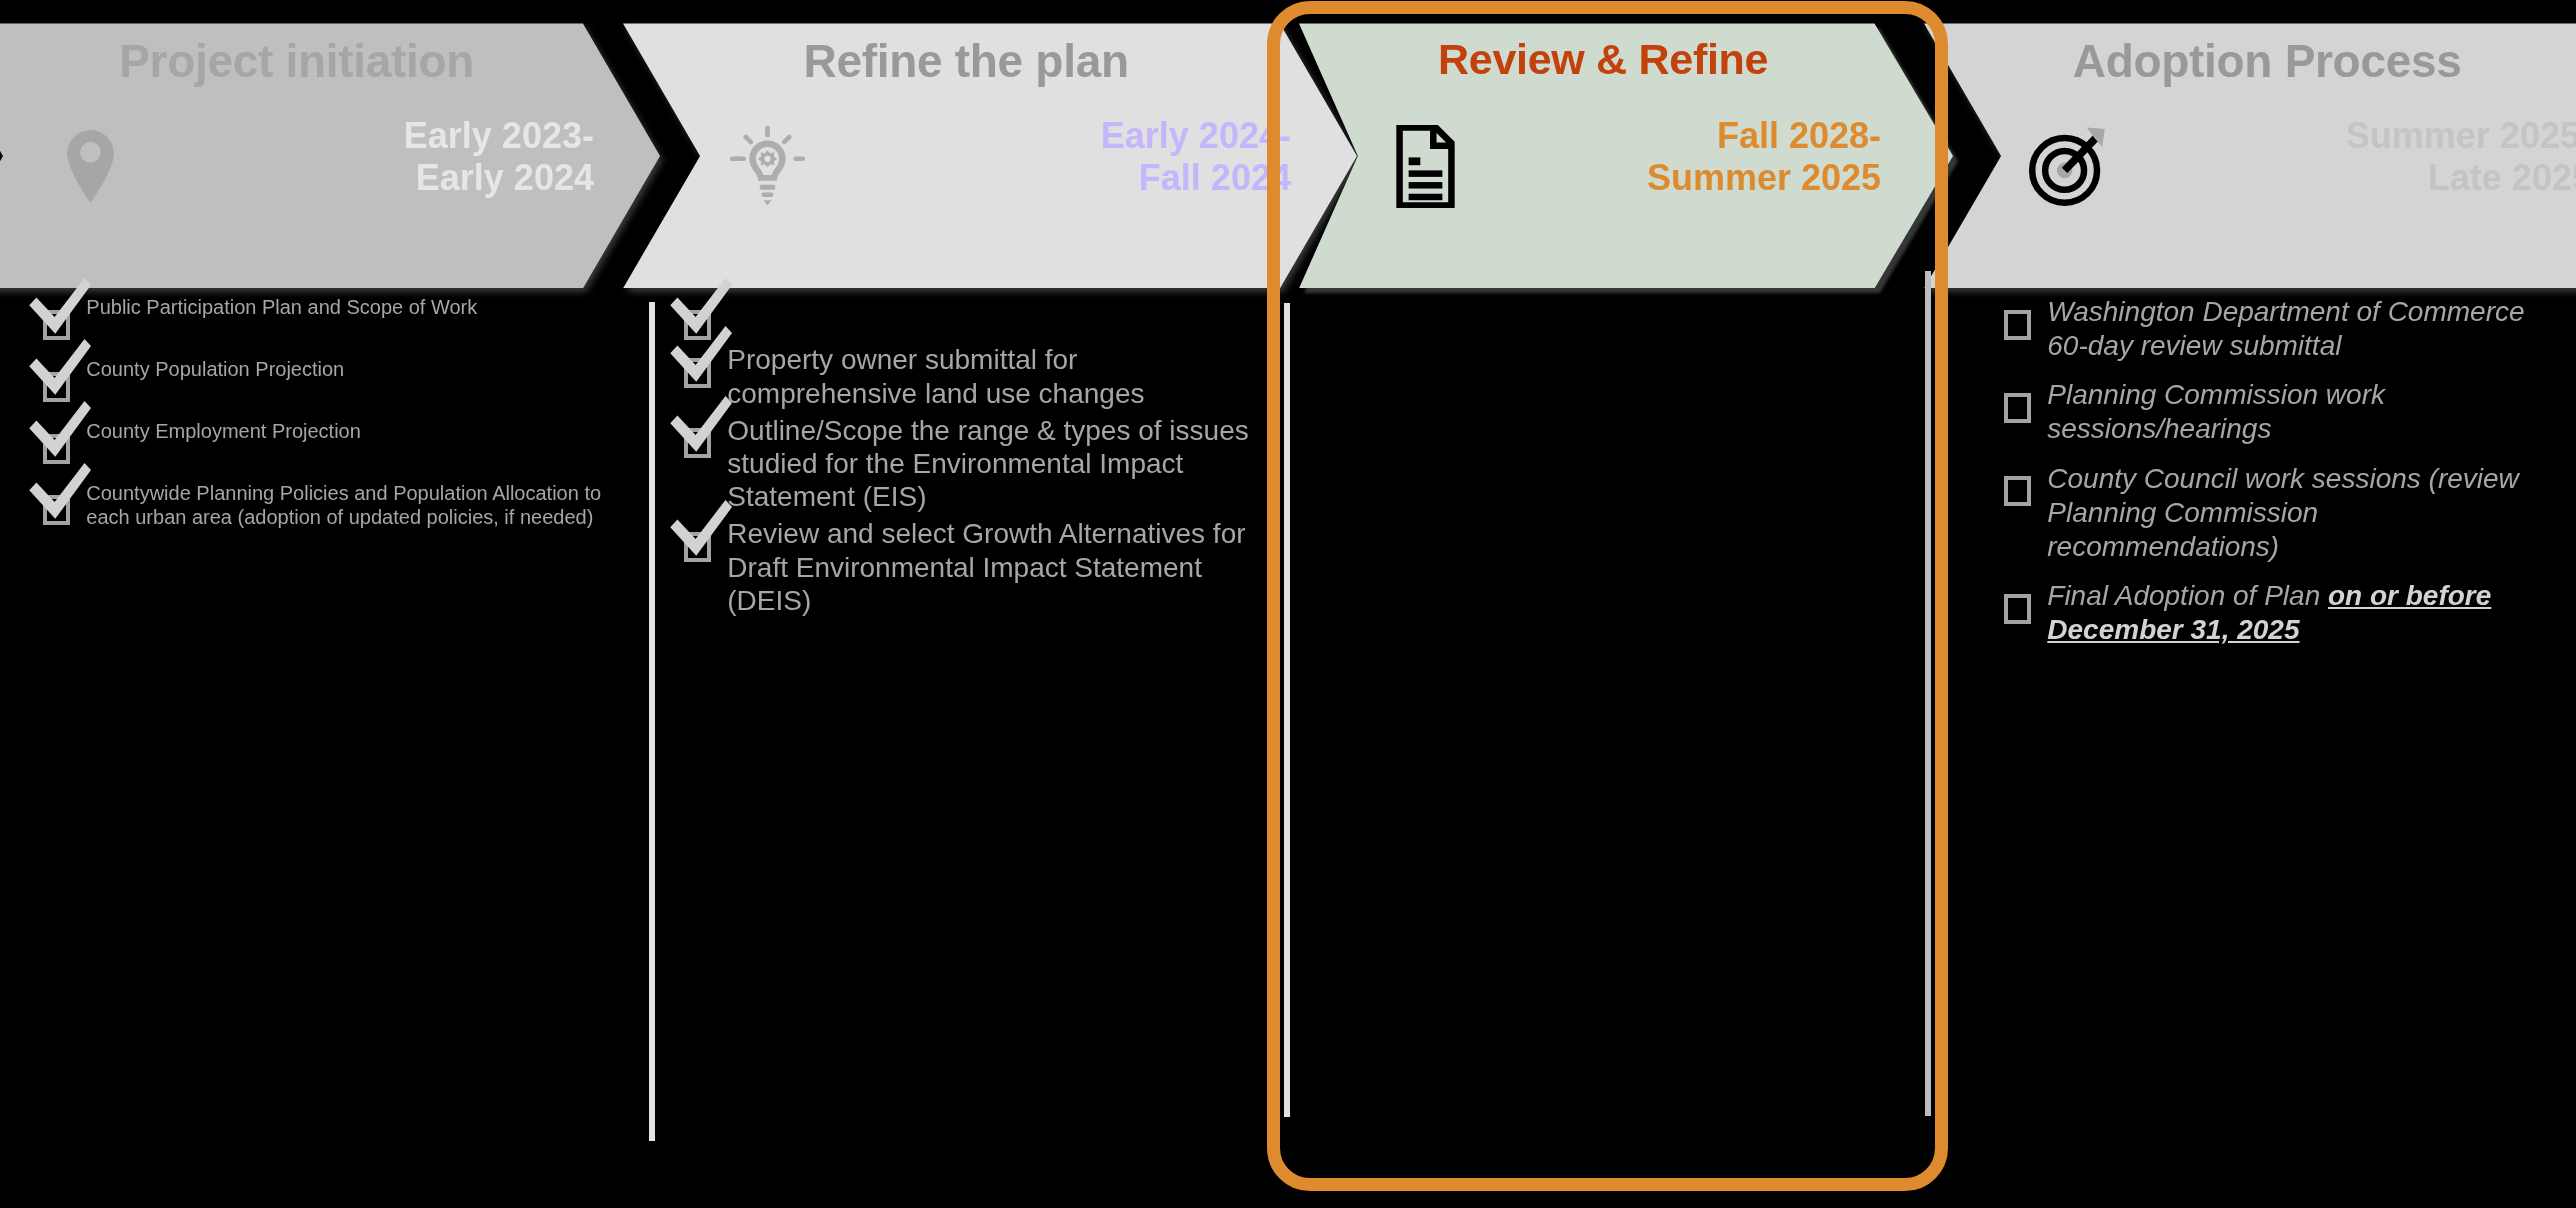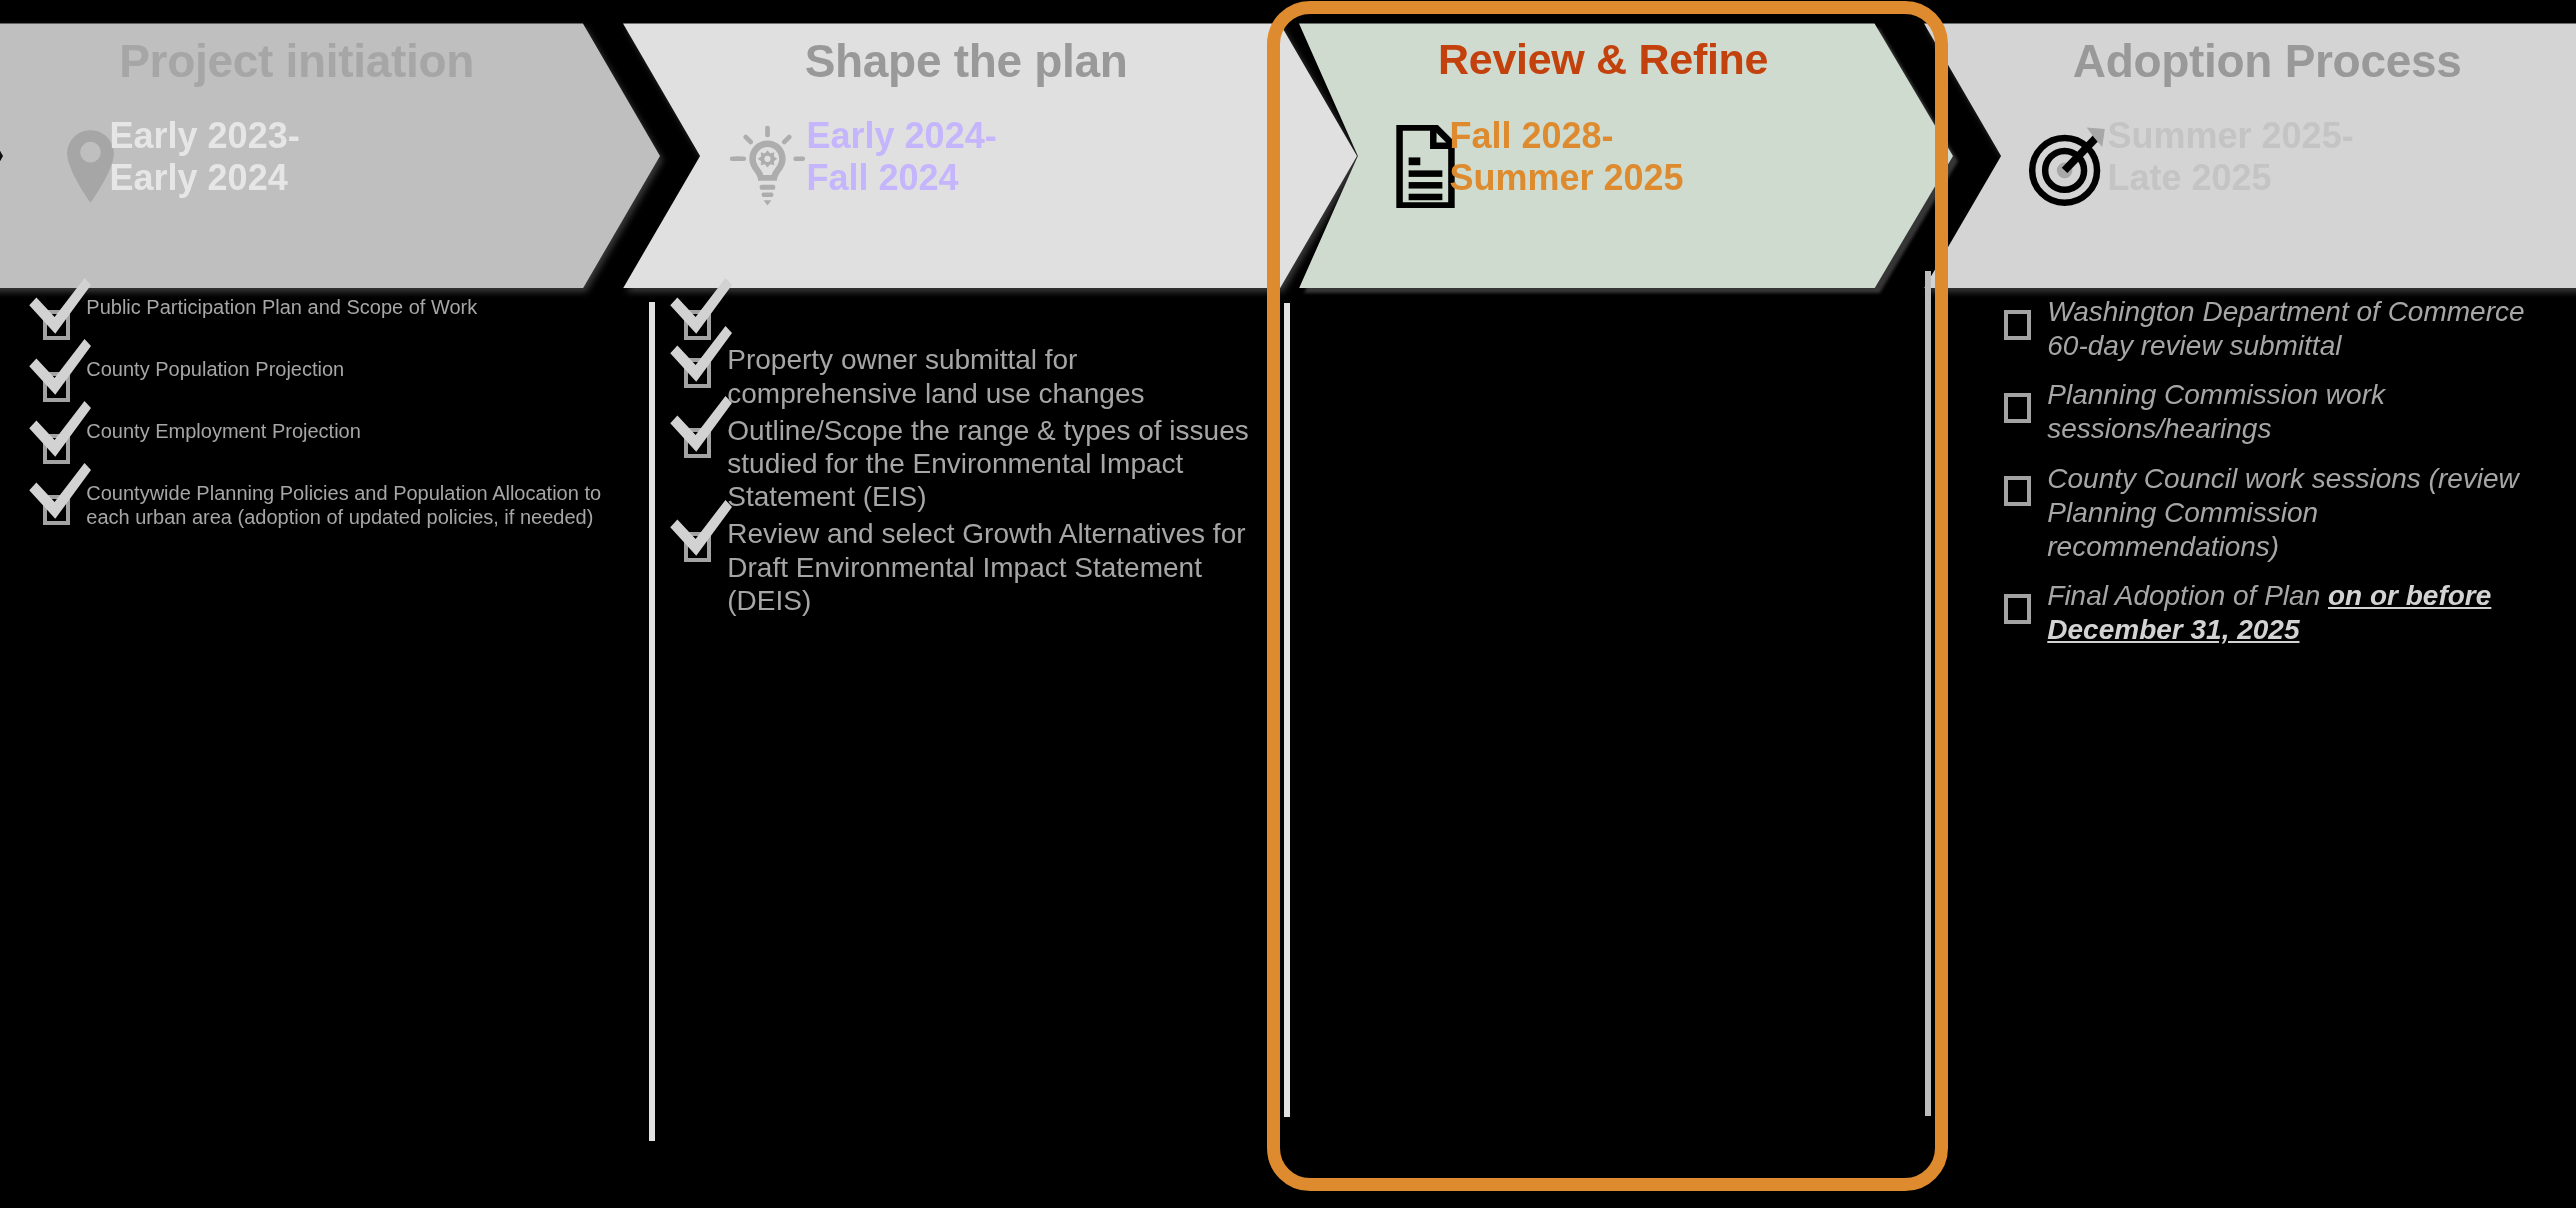--- a/index.html
+++ b/index.html
@@ -33,21 +33,21 @@
     font-weight: 700;
     line-height: 1.05;
     letter-spacing: -0.3px;
     white-space: nowrap;
   }
   .chev-dates {
     position: absolute;
     right: 9%;
     top: 92px;
     width: 66%;
-    text-align: left;
+    text-align: right;
     font-size: 36px;
     font-weight: 700;
     line-height: 1.15;
   }
   .chev-icon {
     position: absolute;
     left: 14%;
     top: 102px;
     width: 83px; height: 83px;
   }
@@ -162,21 +162,21 @@
       <svg viewBox="0 0 64 64">
           <path d="M32 4C22 4 14 12 14 22c0 13 18 38 18 38s18-25 18-38C50 12 42 4 32 4zm0 25a8 8 0 1 1 0-16 8 8 0 0 1 0 16z"></path>
         </svg>
     </div>
     <div class="chev-dates"><span style="white-space:pre-line">Early 2023-
 Early 2024</span></div>
   </div>
 
   <div class="chev" id="chev2">
     <div class="chev-shape"></div>
-    <div class="chev-title">Shape the plan</div>
+    <div class="chev-title">Refine the plan</div>
     <div class="chev-icon">
       <svg viewBox="0 0 64 64">
         <path d="M32 12c-8 0-14 6.3-14 14 0 6 3.5 9 5.5 12.5.9 1.6 1.2 3 1.3 4.5h14.4c.1-1.5.4-2.9 1.3-4.5C42.5 35 46 32 46 26c0-7.7-6-14-14-14zm0 5c5 0 9 4 9 9 0 4-2.5 6.3-4.3 9.3-.7 1.1-1.2 2.2-1.5 3.2h-6.4c-.3-1-.8-2.1-1.5-3.2C25.5 32.3 23 30 23 26c0-5 4-9 9-9z"></path>
         <rect x="26" y="46" width="12" height="4" rx="1.5"></rect>
         <rect x="27.5" y="52" width="9" height="3.5" rx="1.3"></rect>
         <path d="M29 58h6l-3 4z"></path>
         <rect x="30.2" y="0.5" width="3.6" height="9" rx="1.6"></rect>
         <rect x="30.2" y="0.5" width="3.6" height="9" rx="1.6" transform="rotate(-45 32 26)"></rect>
         <rect x="30.2" y="0.5" width="3.6" height="9" rx="1.6" transform="rotate(45 32 26)"></rect>
         <rect x="3" y="24.2" width="9" height="3.6" rx="1.6"></rect>

